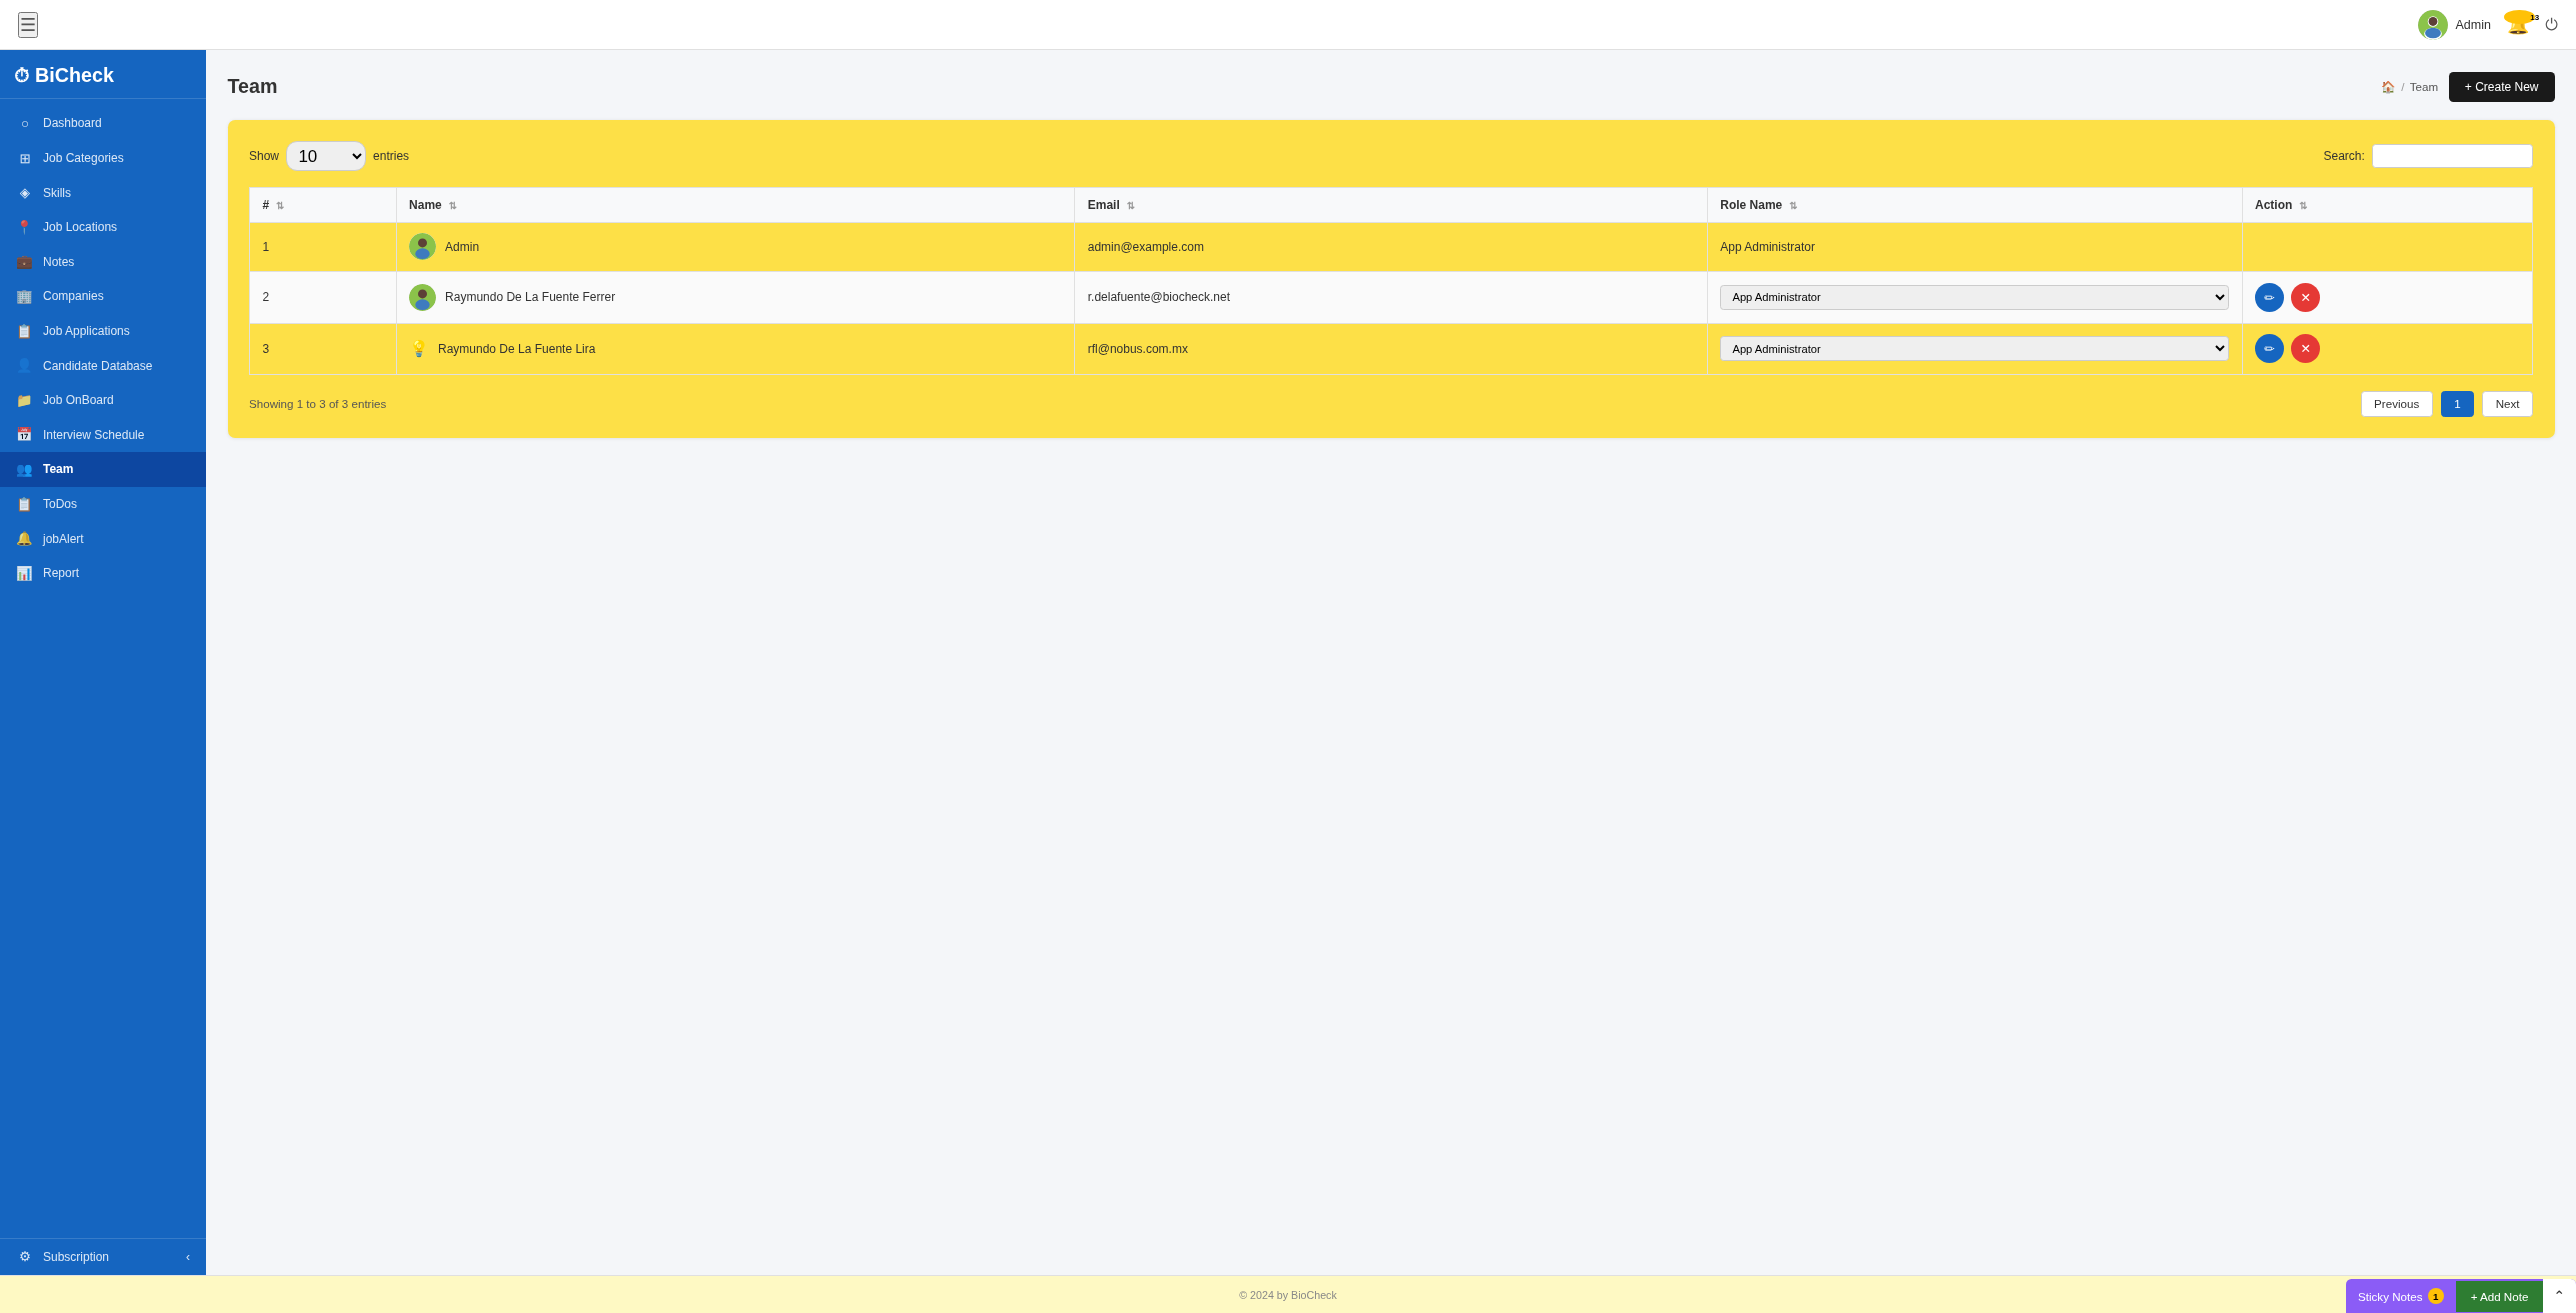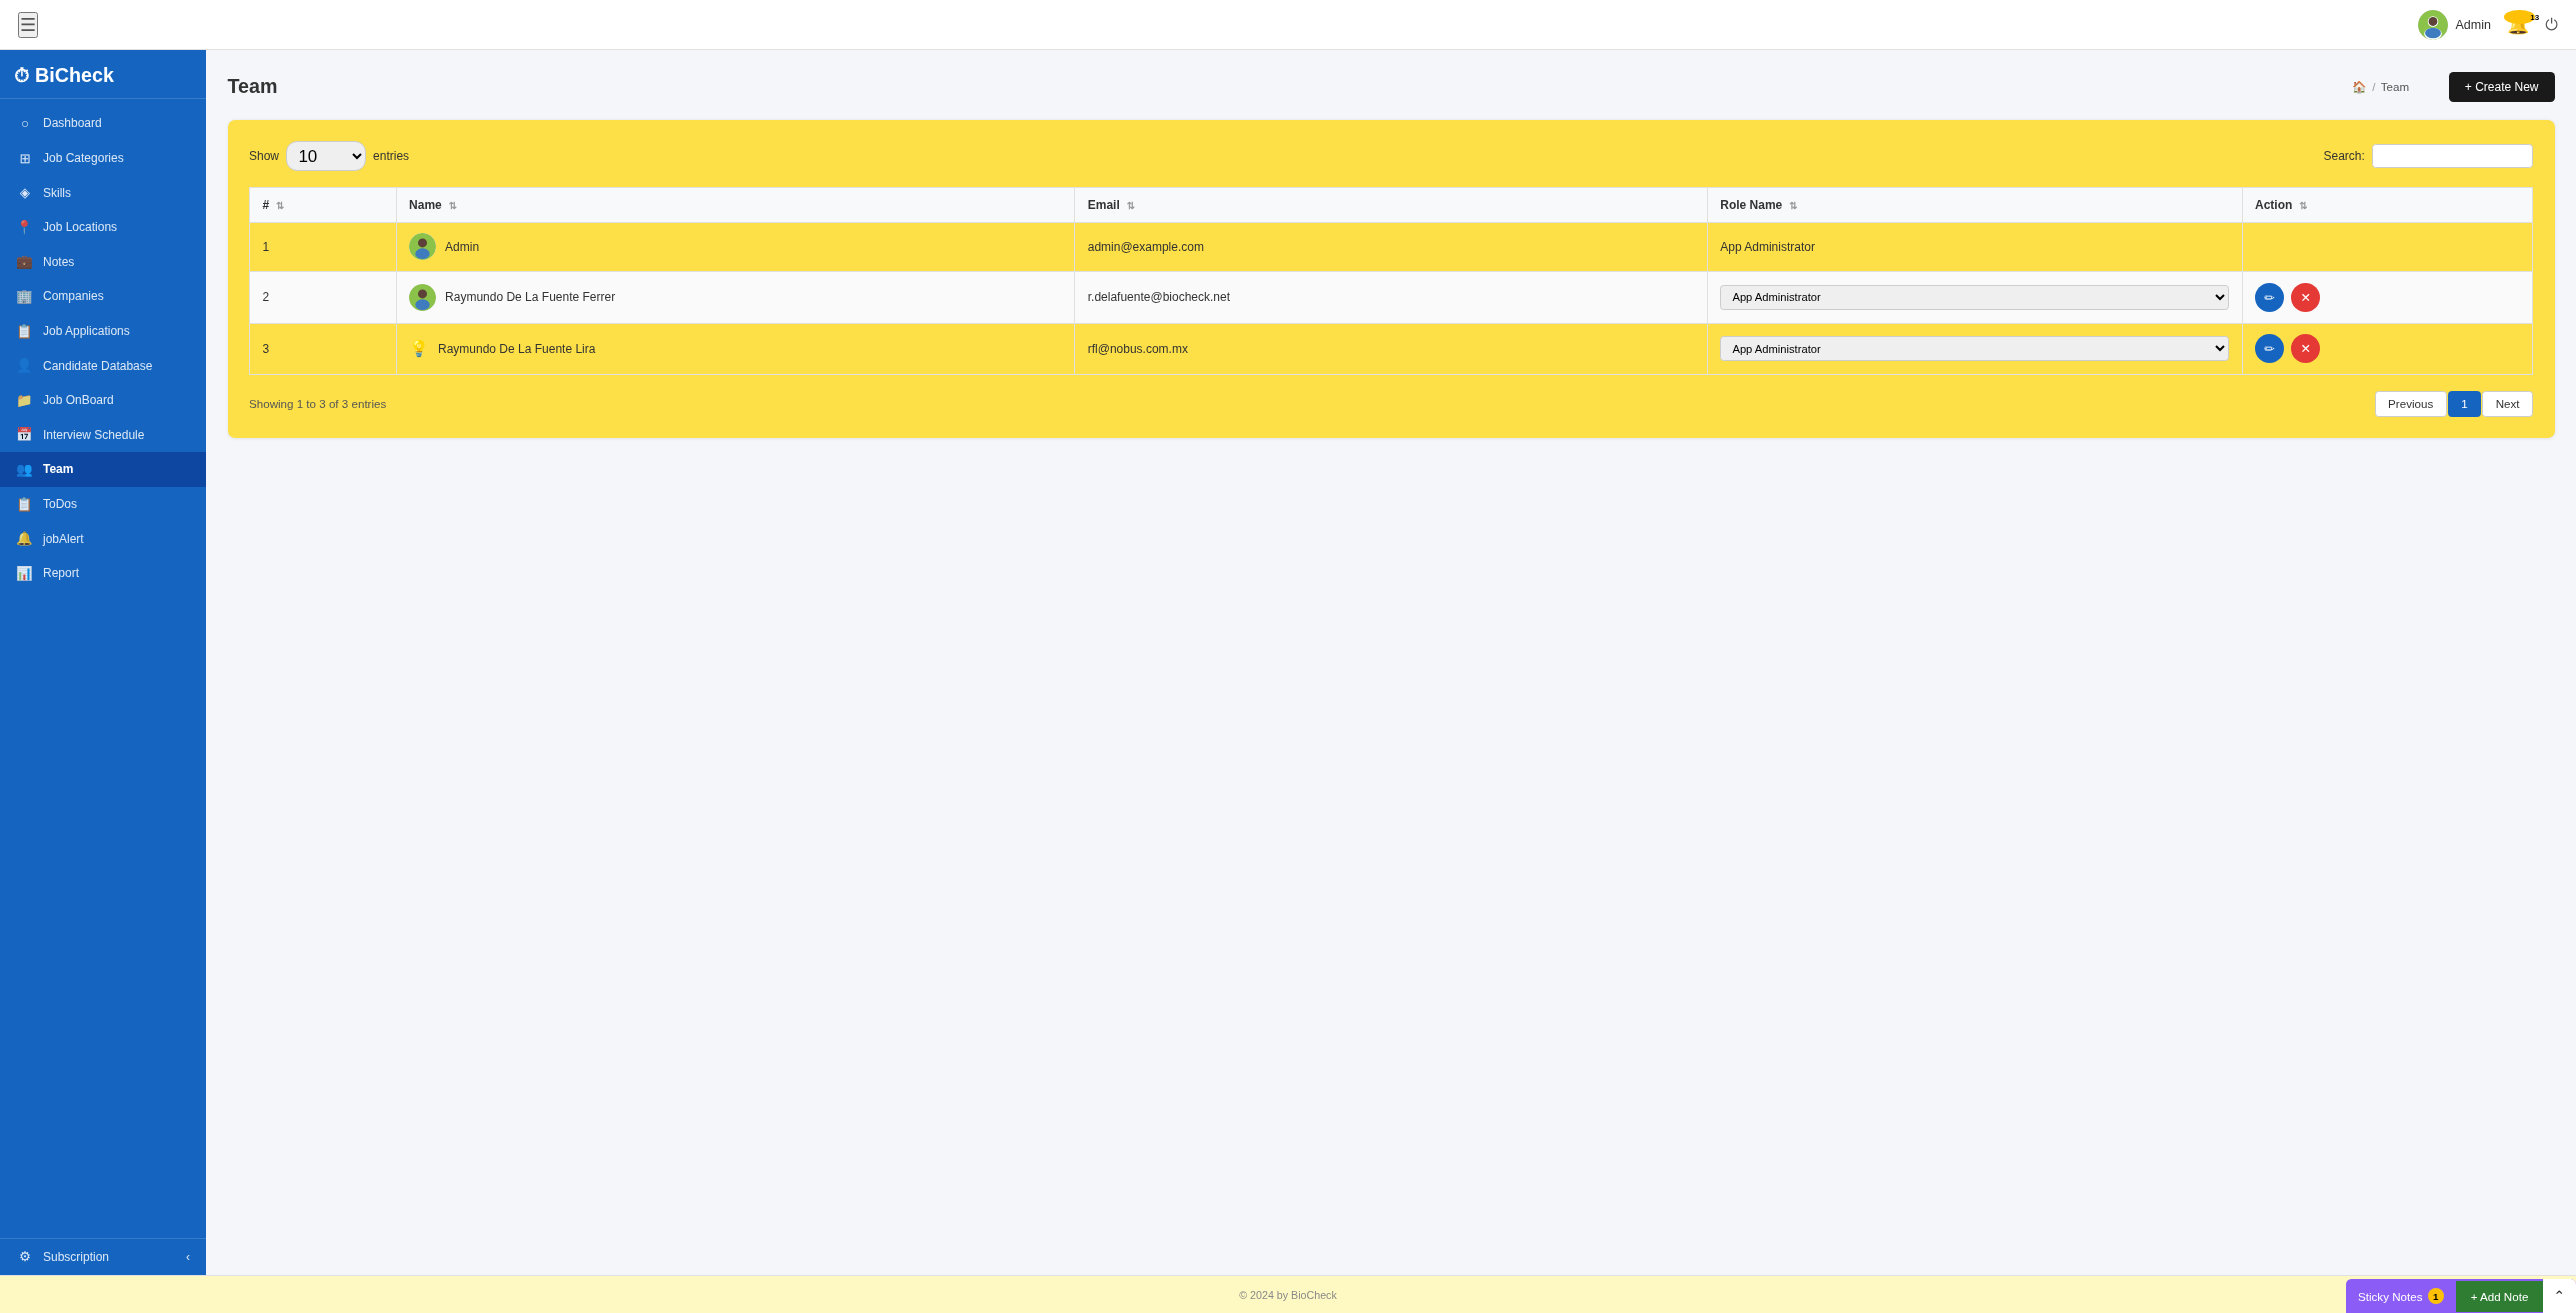--- a/index.html
+++ b/index.html
@@ -36,21 +36,21 @@
     .sidebar-footer { padding: 10.7px 16px; border-top: 0.9px solid rgba(255,255,255,0.15); }
     .sidebar-footer-item { display: flex; align-items: center; gap: 9px; color: rgba(255,255,255,0.85); font-size: 12px; cursor: pointer; }
 
     
     .page-header { display: flex; align-items: center; justify-content: space-between; margin-bottom: 18px; }
     .page-title { font-size: 19.7px; font-weight: 600; color: #333; }
     .breadcrumb { display: flex; align-items: center; gap: 5.4px; font-size: 11.6px; color: #555; }
     .breadcrumb-home { color: #1565c0; cursor: pointer; }
     .breadcrumb-sep { color: #999; }
     .breadcrumb-current { color: #555; }
-    .btn-create { background: #1a1a1a; color: #fff; border: none; padding: 8px 16px; border-radius: 4.5px; cursor: pointer; font-size: 12px; display: flex; align-items: center; gap: 5.4px; font-weight: 500; margin-left: 29px; }
+    .btn-create { background: #1a1a1a; color: #fff; border: none; padding: 8px 16px; border-radius: 4.5px; cursor: pointer; font-size: 12px; display: flex; align-items: center; gap: 5.4px; font-weight: 500; }
 
     
     .table-card { background: #fde047; border-radius: 7.2px; padding: 21.5px; box-shadow: 0 0.9px 3.6px rgba(0,0,0,0.08); }
     .table-controls { display: flex; align-items: center; justify-content: space-between; margin-bottom: 16px; }
     .show-entries { display: flex; align-items: center; gap: 7.2px; font-size: 12px; color: #333; }
     .entries-select { border: 0.9px solid #ccc; border-radius: 11px; padding: 3.6px 21.5px 3.6px 7.2px; font-size: 17px; appearance: auto; }
     .search-box { display: flex; align-items: center; gap: 7.2px; font-size: 12px; color: #333; }
     .search-input { border: 0.9px solid #ccc; border-radius: 3.6px; padding: 4.5px 9px; font-size: 11.6px; width: 161px; }
 
     
@@ -74,21 +74,21 @@
     
     .role-select { border: 0.9px solid #ccc; border-radius: 3.6px; padding: 4.5px 7.2px; font-size: 11.2px; width: 100%; }
 
     
     .action-btns { display: flex; align-items: center; gap: 7.2px; }
     .btn-edit { background: #1565c0; color: #fff; border: none; width: 29px; height: 29px; border-radius: 50%; cursor: pointer; font-size: 12.5px; display: flex; align-items: center; justify-content: center; }
     .btn-delete { background: #e53935; color: #fff; border: none; width: 29px; height: 29px; border-radius: 50%; cursor: pointer; font-size: 12.5px; display: flex; align-items: center; justify-content: center; }
 
     
     .table-footer { display: flex; align-items: center; justify-content: space-between; margin-top: 16px; font-size: 11.6px; color: #555; }
-    .pagination { display: flex; align-items: center; gap: 1px; }
+    .pagination { display: flex; align-items: center; gap: 8px; }
     .page-btn { border: 0.9px solid #ccc; background: #fff; color: #333; padding: 5.4px 12.5px; border-radius: 3.6px; cursor: pointer; font-size: 11.6px; }
     .page-btn.active { background: #1565c0; color: #fff; border-color: #1565c0; }
 
     
     .page-footer { background: #fef9c3; border-top: 0.9px solid #e0e0e0; padding: 12.5px 21.5px; text-align: center; font-size: 10.7px; color: #888; }
 
     
     .sticky-notes-bar { position: fixed; bottom: 0; right: 0; background: #8b5cf6; color: #fff; display: flex; align-items: center; gap: 0; z-index: 200; border-radius: 5.4px 5.4px 0 0; overflow: hidden; }
     .sticky-label { padding: 9px 12.5px; font-size: 11.6px; display: flex; align-items: center; gap: 5.4px; }
     .sticky-badge { background: #ffc107; color: #000; border-radius: 50%; width: 16px; height: 16px; display: flex; align-items: center; justify-content: center; font-size: 9.8px; font-weight: bold; }

